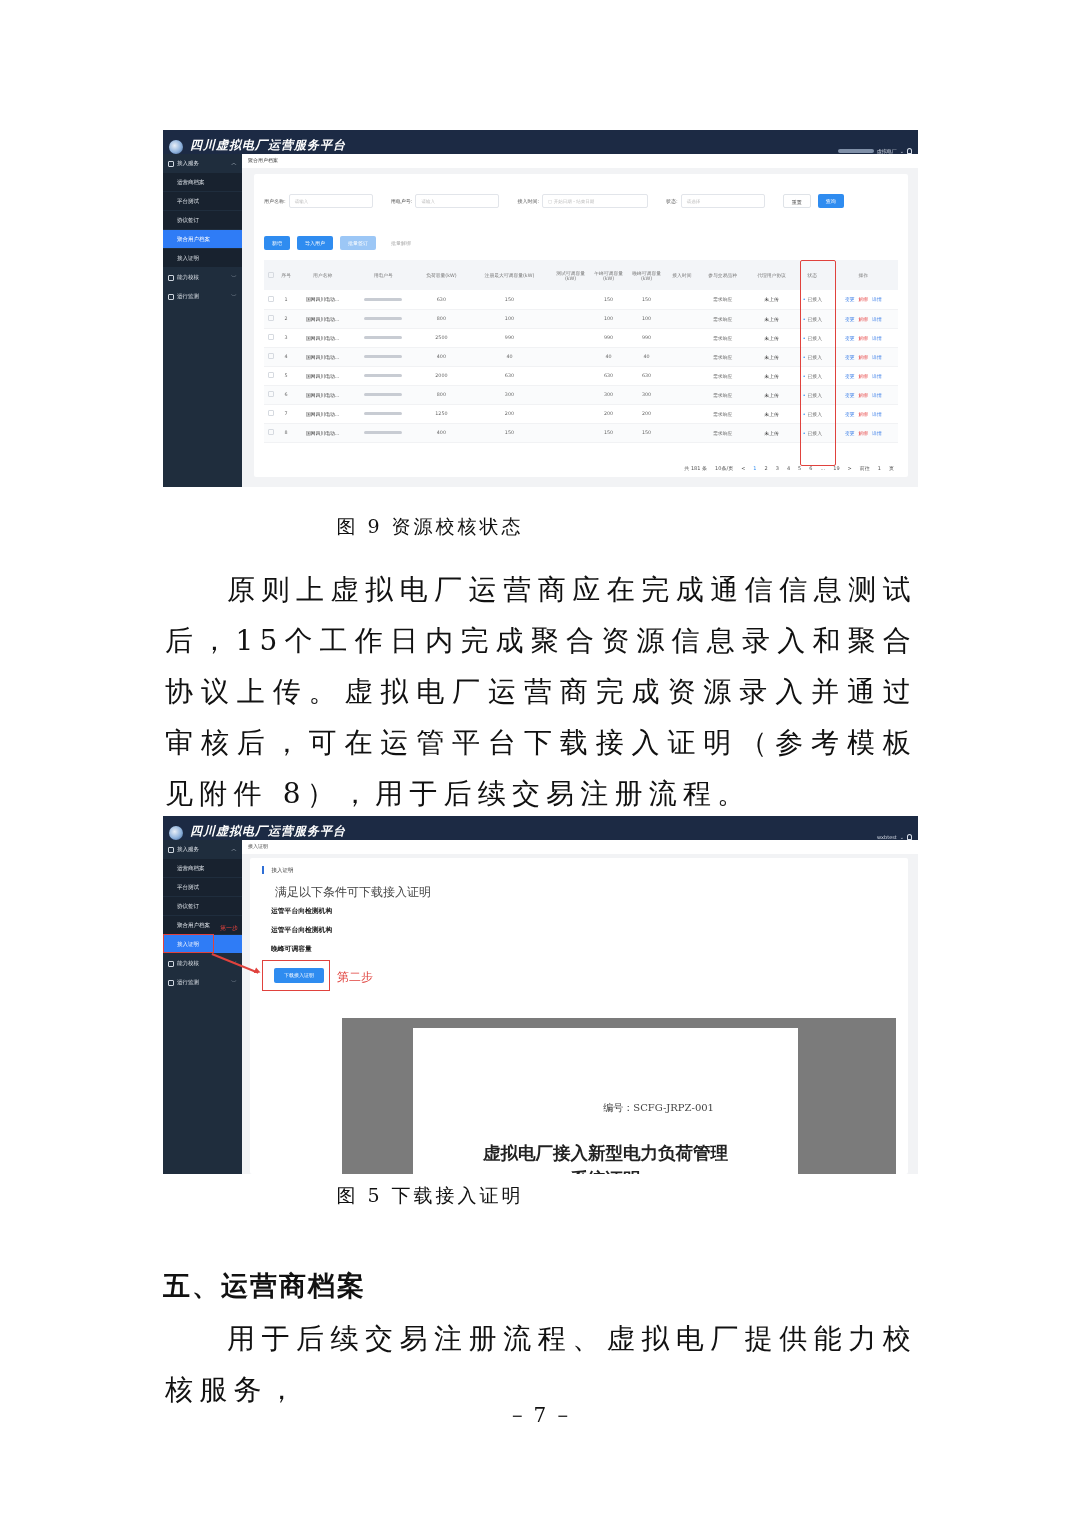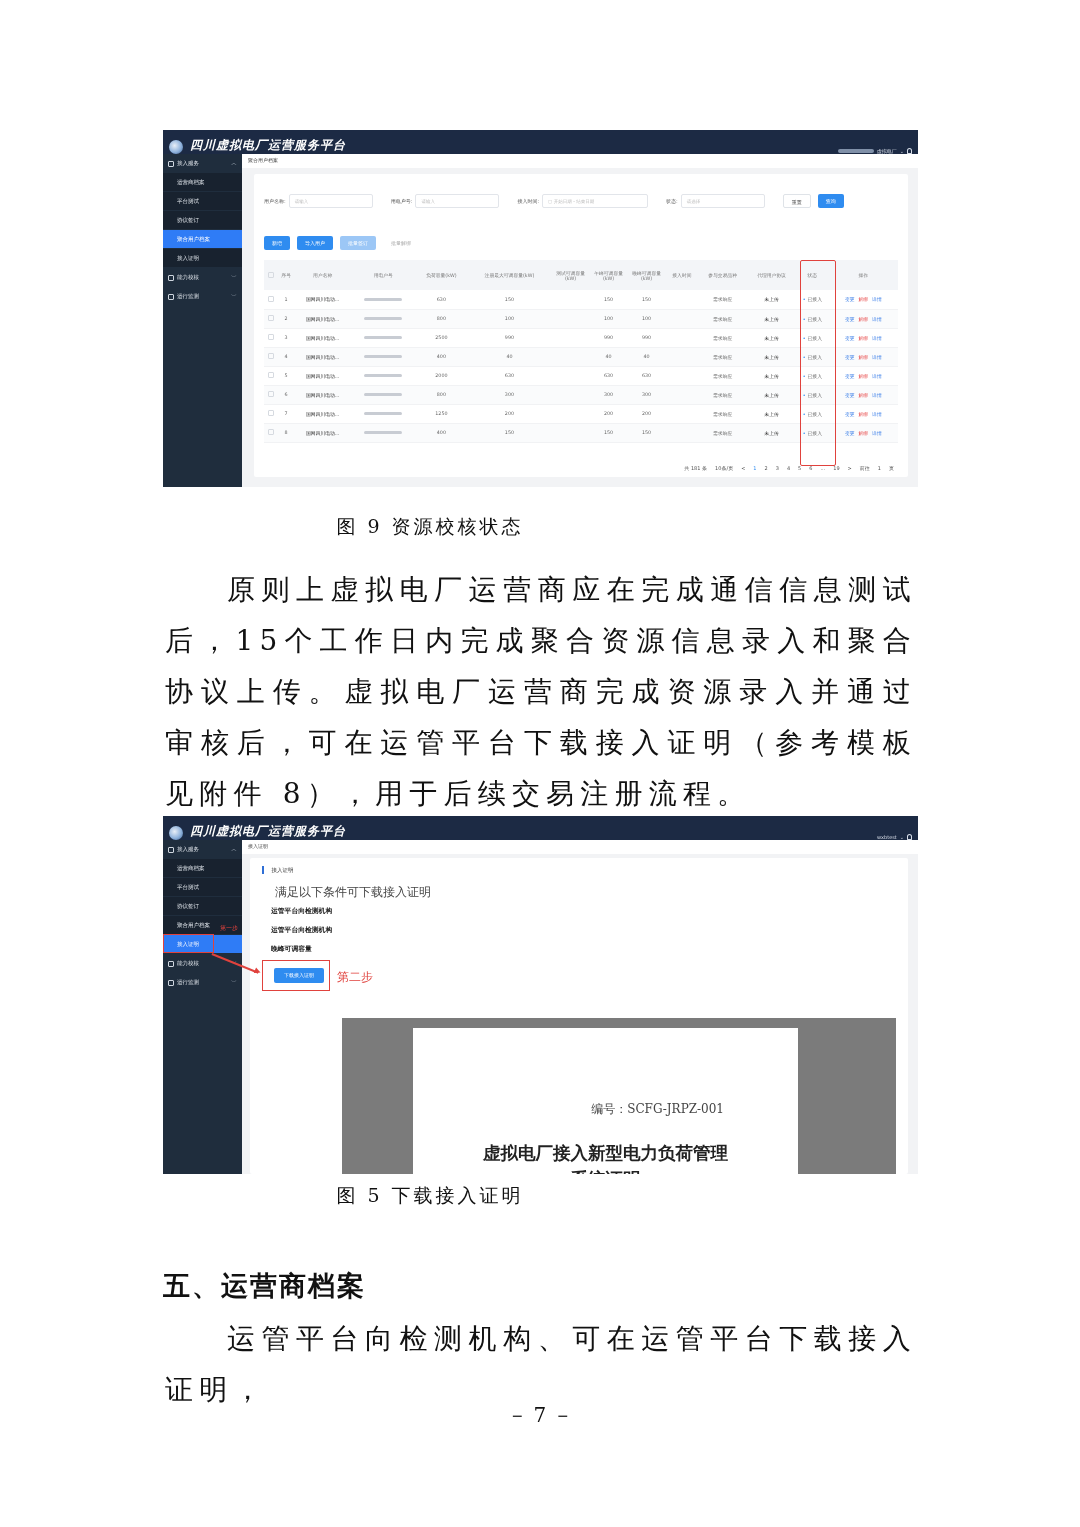--- a/index.html
+++ b/index.html
@@ -54,21 +54,21 @@
   .sec-title .bar { width: 1.5px; height: 8px; background: #2f6fd6; margin-right: 8px; }
   .cond-intro { position: absolute; top: 26px; left: 12px; font-size: 12px; color: #444; padding-left: 13px; }
   .cond { position: absolute; left: 21px; font-size: 6.8px; color: #222; font-weight: bold; }
   .dl-btn { position: absolute; top: 110px; left: 24px; height: 15px; line-height: 15px; padding: 0 10px; background: #2f8cf0; color: #fff; font-size: 5px; border-radius: 2px; }
   .red-box { position: absolute; border: 1.5px solid #e0423d; }
   .red-label { position: absolute; color: #e0423d; font-size: 12px; }
   .arrow { position: absolute; height: 1.5px; background: #e0423d; transform-origin: left center; }
   .arrow::after { content: ""; position: absolute; right: -2px; top: -3px; border-left: 6px solid #e0423d; border-top: 3.5px solid transparent; border-bottom: 3.5px solid transparent; }
   .preview { position: absolute; left: 100px; right: 22px; top: 178px; bottom: 0; background: #7b7b7b; }
   .preview .page { position: absolute; left: 71px; right: 98px; top: 10px; bottom: 0; background: #fff; font-family: "DejaVu Serif", serif; }
-  .preview .docno { position: absolute; top: 73px; right: 74px; font-size: 12px; color: #444; text-align: center; }
+  .preview .docno { position: absolute; top: 73px; right: 84px; font-size: 10px; color: #444; text-align: center; }
   .preview .doctitle { position: absolute; top: 112px; left: 0; right: 0; text-align: center; font-size: 17.5px; font-weight: bold; color: #222; line-height: 26px; padding: 0 70px; }
 
   
   .caption { position: absolute; left: 0; width: 860px; text-align: center; font-size: 19px; letter-spacing: 3px; }
   .para { position: absolute; left: 165px; width: 752px; font-size: 28px; line-height: 51px; letter-spacing: 6.2px; text-align: justify; }
   .heading { position: absolute; left: 163px; font-size: 27px; font-weight: bold; font-family: "DejaVu Sans", sans-serif; letter-spacing: 2px; }
   .pageno { position: absolute; left: 0; width: 1080px; text-align: center; font-size: 20px; }
 </style>
 </head>
 <body>
@@ -358,15 +358,15 @@
     </div>
   </div>
   <div class="red-box" style="left:0;top:118px;width:51px;height:19px"></div>
   <div class="red-label" style="left:57px;top:108px;font-size:6px">第一步</div>
   <div class="arrow" style="left:49px;top:137px;width:50px;transform:rotate(22deg)"></div>
 </div>
 
 <div class="caption" style="top:1183px">图 5  下载接入证明</div>
 
 <div class="heading" style="top:1268px">五、运营商档案</div>
-<div class="para" style="top:1313px; text-indent:62px">运管平台向检测机构、可在运管平台下载接入证明，</div>
+<div class="para" style="top:1313px; text-indent:62px">用于后续交易注册流程、虚拟电厂提供能力校核服务，</div>
 
 <div class="pageno" style="top:1402px">－ 7 －</div>
 
 </body></html>

